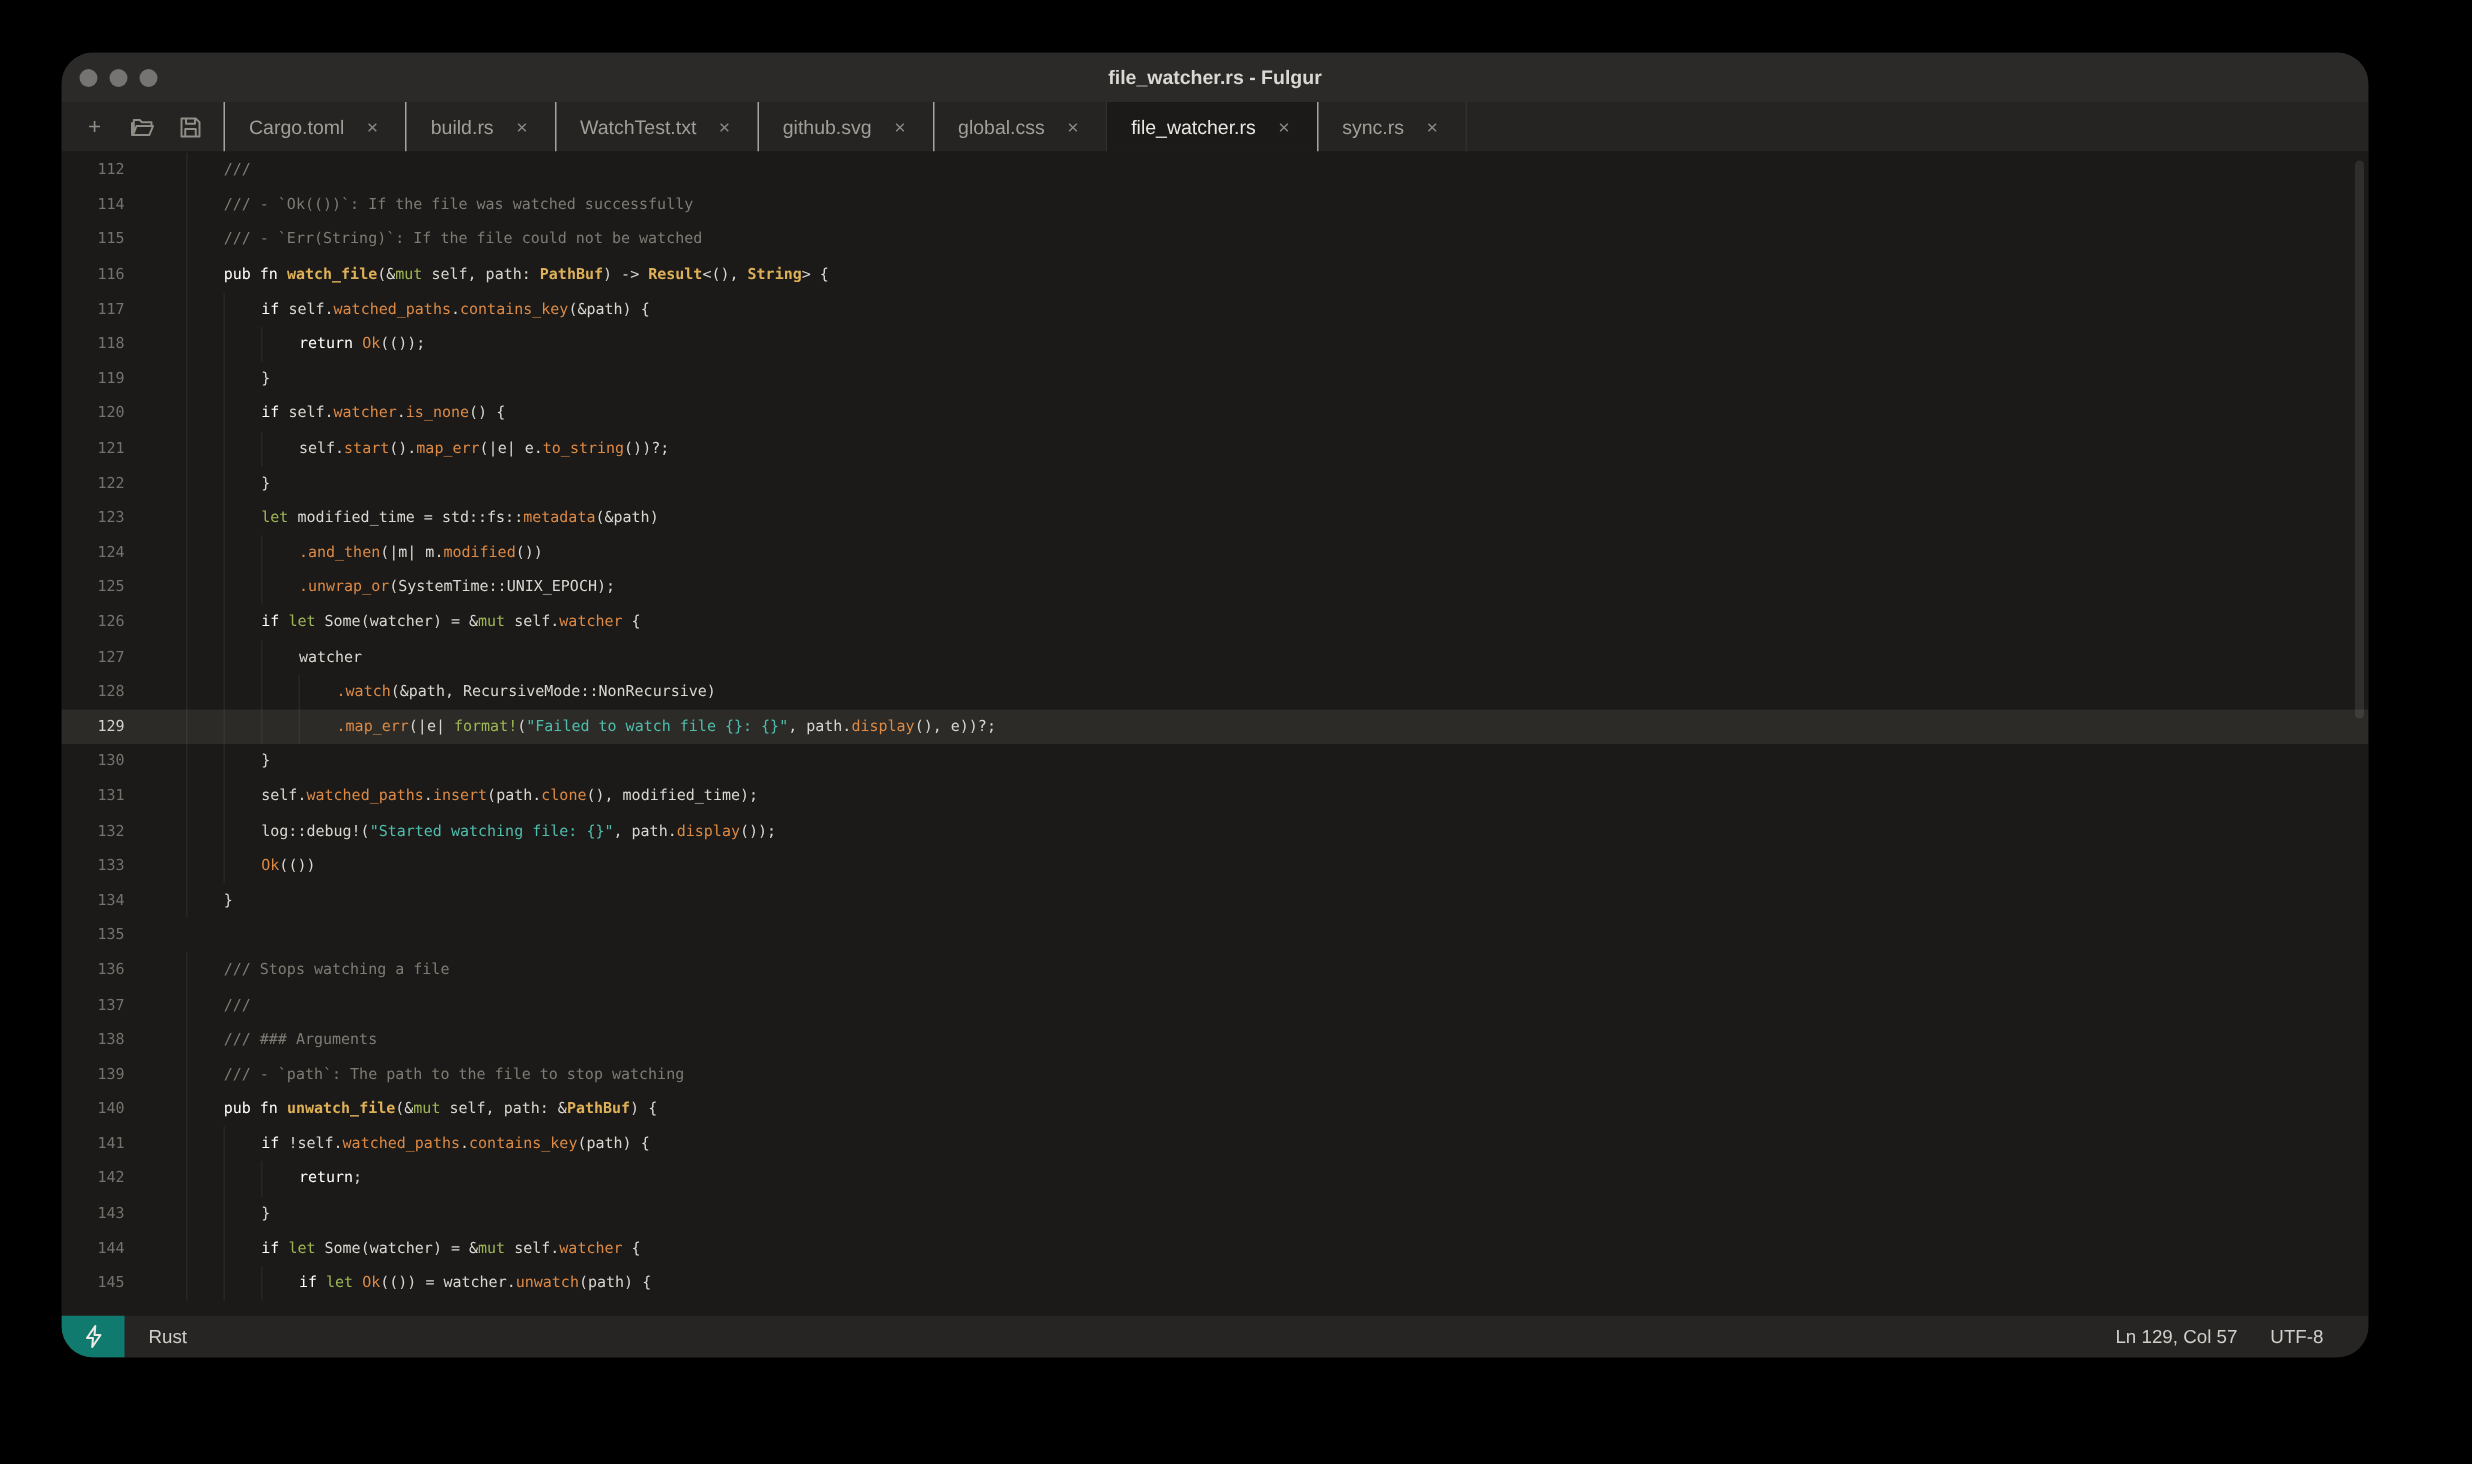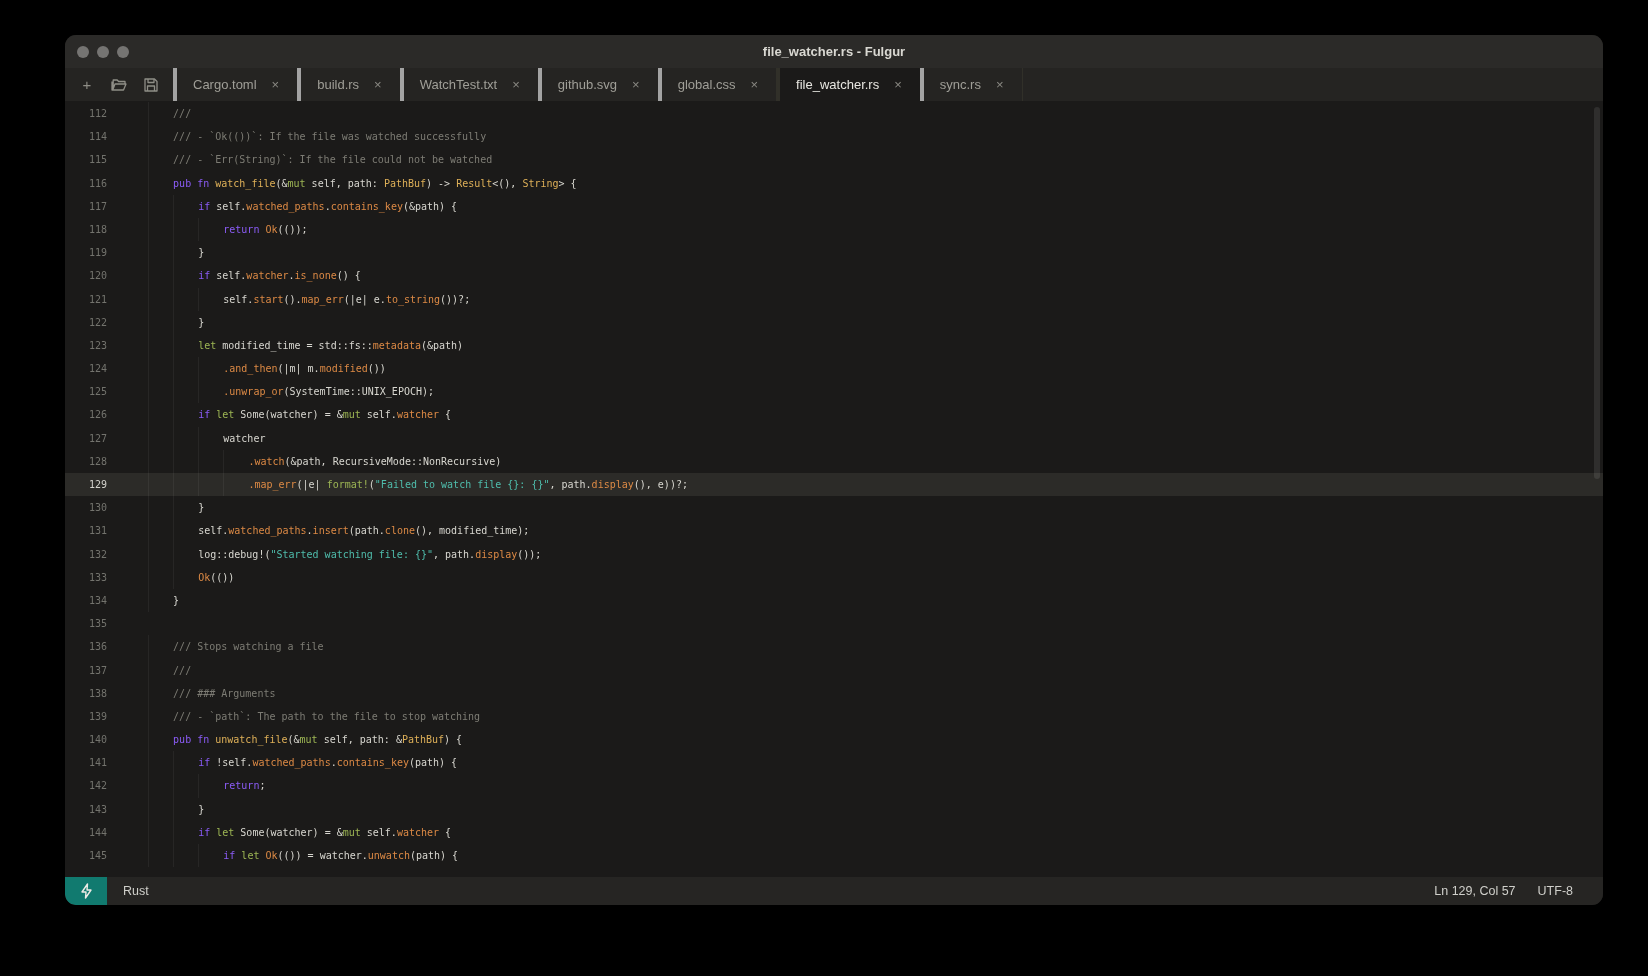--- a/index.html
+++ b/index.html
@@ -1,49 +1,49 @@
 <!DOCTYPE html>
 <html><head>
 <meta charset="utf-8">
 <style>
   html,body{margin:0;padding:0;background:#000;width:1648px;height:976px;overflow:hidden;}
   *{box-sizing:border-box;}
   .window{
-    position:absolute;left:65px;top:35px;width:1538px;height:870px;
-    background:#1b1a19;border-radius:11px;overflow:hidden;
+    position:absolute;left:41px;top:35px;width:1538px;height:870px;
+    background:#1b1a19;border-radius:21px;overflow:hidden;
     box-shadow:0 18px 60px rgba(0,0,0,.8);
     font-family:"Liberation Sans",sans-serif;
   }
   
   .titlebar{height:33px;background:#2b2a28;display:flex;align-items:center;position:relative;}
   .traffic{display:flex;gap:8px;margin-left:12px;}
   .traffic span{width:12px;height:12px;border-radius:50%;background:#757472;display:block;}
   .title{position:absolute;left:0;right:0;text-align:center;color:#d9d8d2;font-size:13px;font-weight:700;pointer-events:none;}
   
   .tabbar{height:33px;background:#252422;display:flex;align-items:stretch;}
   .tab-actions{display:flex;align-items:center;gap:8px;padding:0 10px;}
   .tact{width:24px;height:24px;display:flex;align-items:center;justify-content:center;color:#8f8e87;font-size:15px;cursor:pointer;border-radius:4px;}
   .tact svg{display:block;}
-  .tab{display:flex;align-items:center;gap:13px;padding:0 16px;color:#a09f98;font-size:13px;border-left:4px solid #a3a3a3;cursor:pointer;white-space:nowrap;}
+  .tab{display:flex;align-items:center;gap:13px;padding:0 16px;color:#a09f98;font-size:13px;border-left:1px solid #a3a3a3;cursor:pointer;white-space:nowrap;}
   .tab:last-of-type{border-right:1px solid #313029;}
   .tab.active{background:#1b1a19;color:#e8e7e1;border-left-color:#313029;}
   .tab .close{color:#8a8983;font-size:13px;line-height:1;padding:2px;border-radius:3px;}
   .tabfill{flex:1;}
   
   .editor{position:relative;height:776px;background:#1b1a19;overflow:hidden;
     font-family:"DejaVu Sans Mono","Liberation Mono",monospace;font-size:10px;line-height:23.2px;
     padding-top:1px;}
   .code-line{display:flex;height:23.2px;white-space:pre;color:#d8d7d0;}
   .code-line.active{background:#2c2b28;}
   .gutter{width:42px;flex:0 0 42px;text-align:right;color:#73736d;user-select:none;}
   .code-line.active .gutter{color:#d2d1cb;}
   .codetext{padding-left:41px;}
   .ind{display:inline-block;white-space:pre;border-left:1px solid rgba(255,255,255,.055);}
-  .t-w{color:#d8d7d0;} .t-k{color:#8b5cf6;margin-top:35px;} .t-g{color:#9db654;}
-  .t-y{color:#deb058;} .t-o{color:#dd8a45;} .t-s{color:#4fbdac;} .t-c{color:#7d7c74;}
+  .t-w{color:#d8d7d0;} .t-k{color:#ffffff;margin-top:35px;} .t-g{color:#9db654;}
+  .t-y{color:#deb058;font-weight:bold;} .t-o{color:#dd8a45;} .t-s{color:#4fbdac;} .t-c{color:#7d7c74;}
   .scroll-thumb{position:absolute;right:3px;top:6px;width:6px;height:372px;border-radius:3px;background:rgba(255,255,255,.09);}
   
   .statusbar{height:28px;background:#262523;display:flex;align-items:center;font-size:12.5px;color:#cfcfca;}
   .accent{width:42px;height:28px;background:#117a6f;border-radius:0 0 0 10px;display:flex;align-items:center;justify-content:center;flex:0 0 42px;}
   .lang{margin-left:16px;}
   .sb-fill{flex:1;}
   .sb-right{display:flex;align-items:center;gap:22px;padding-right:30px;text-align:right;}
 </style>
 </head>
 <body>

